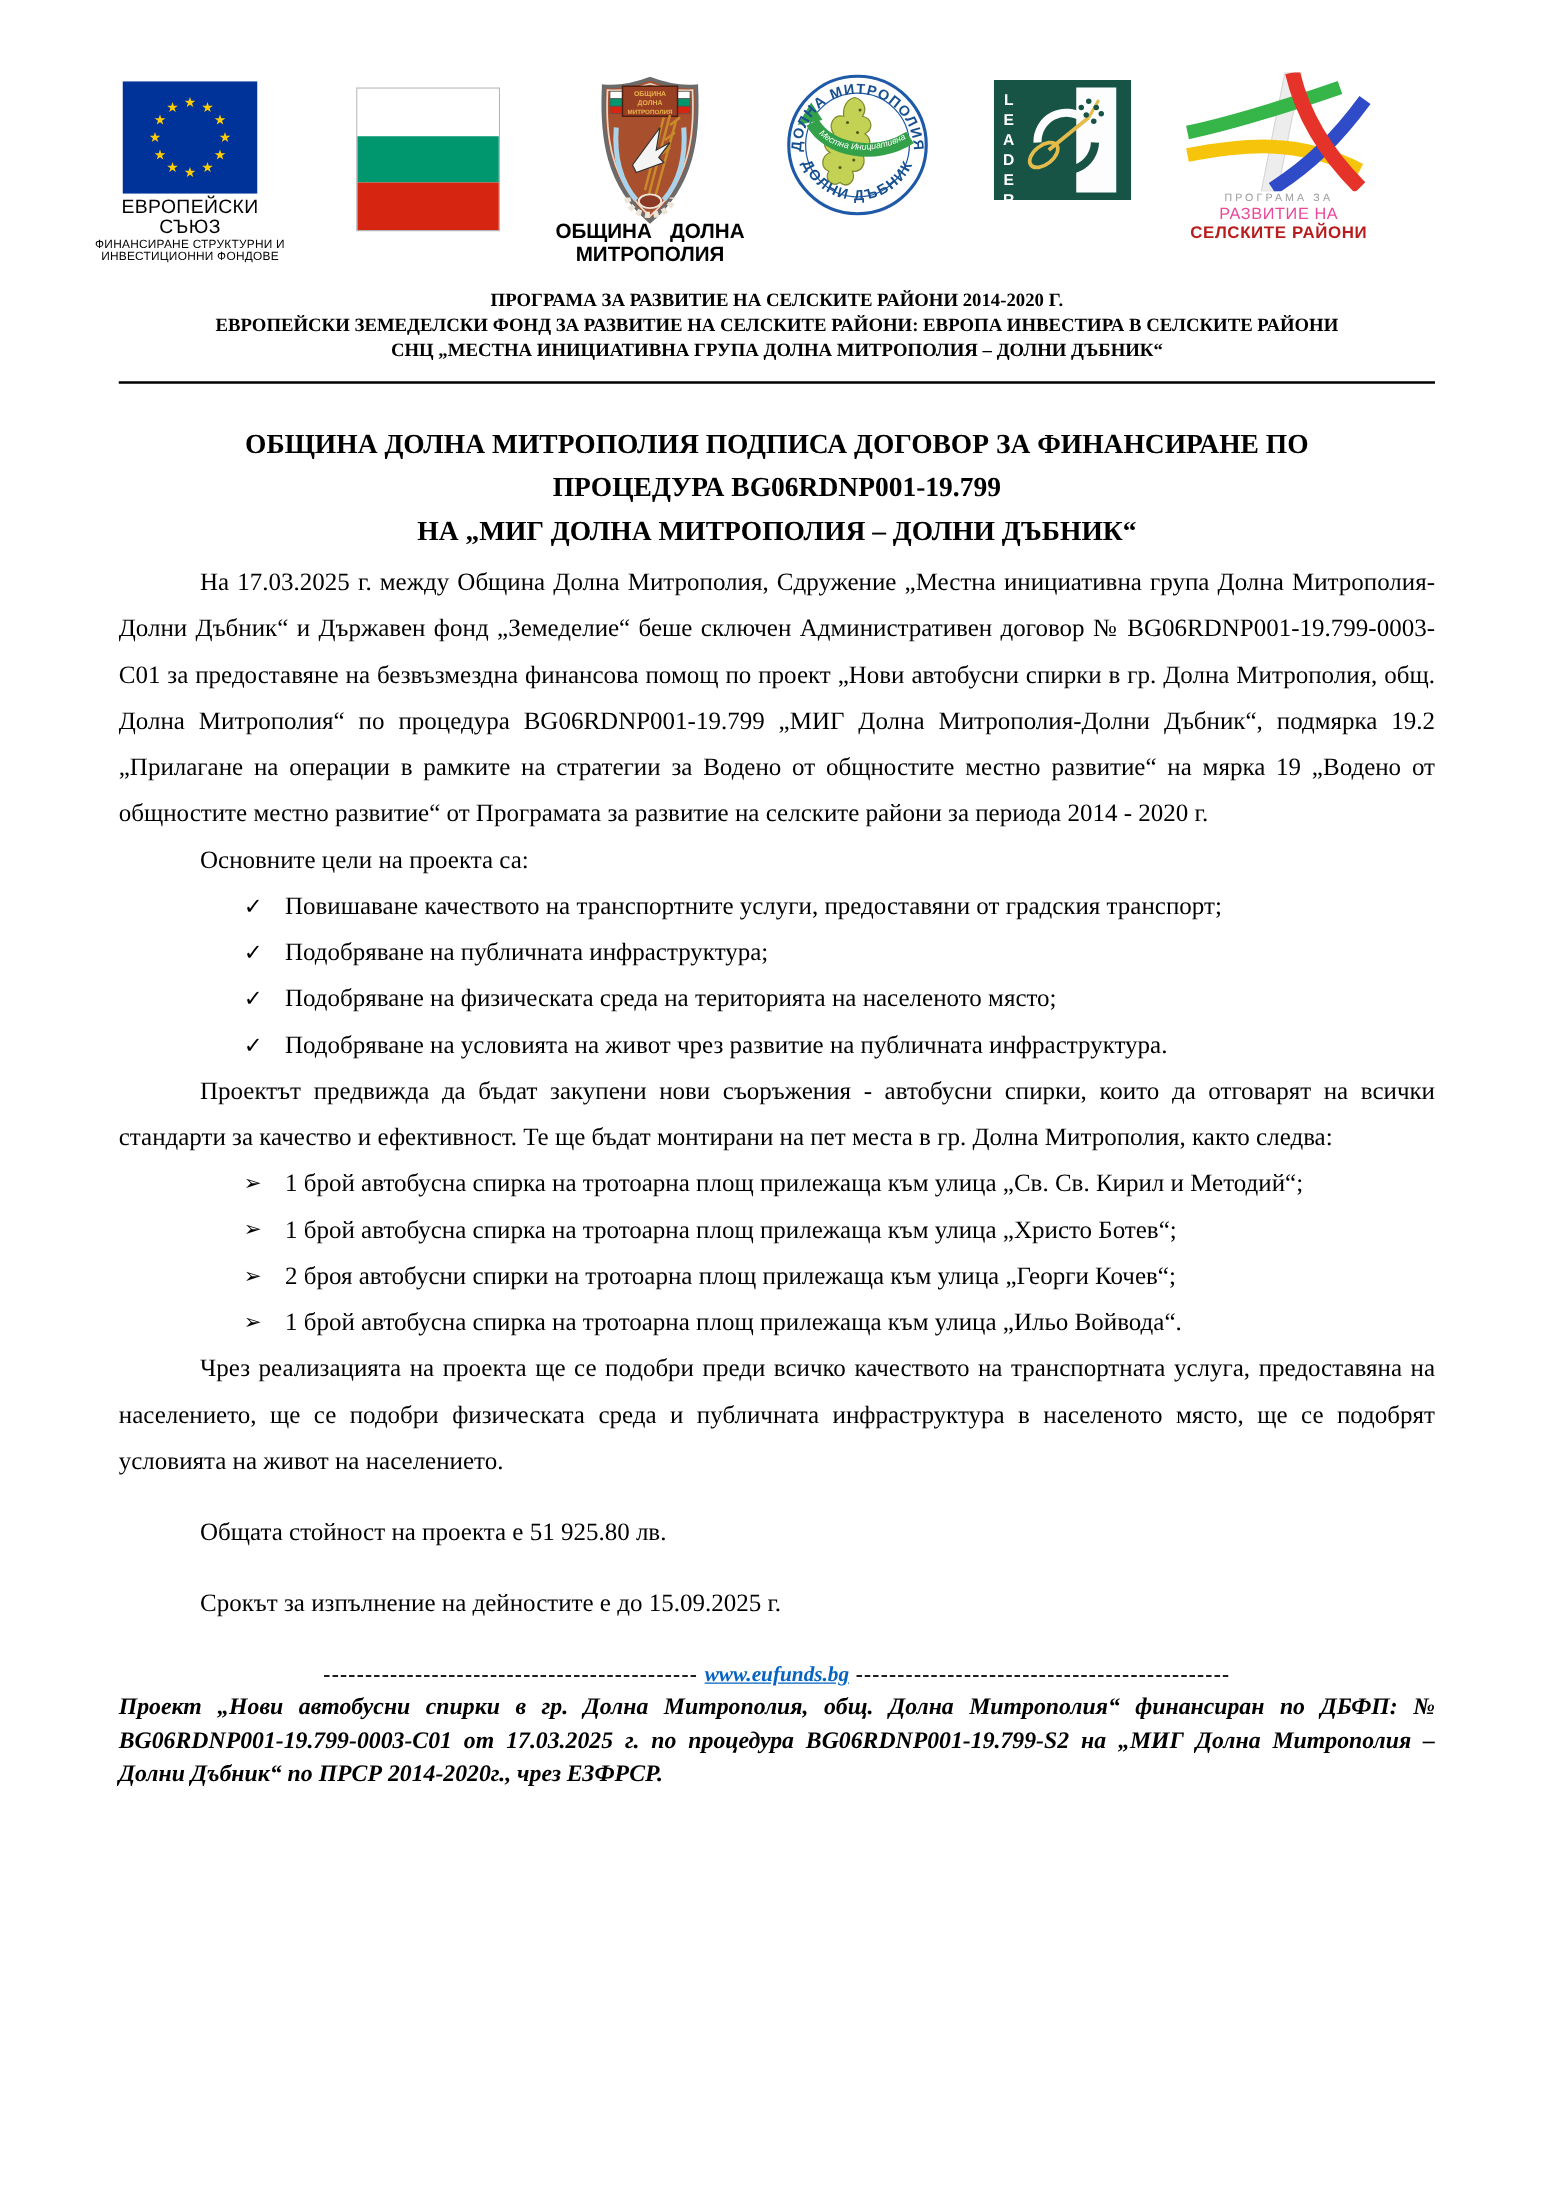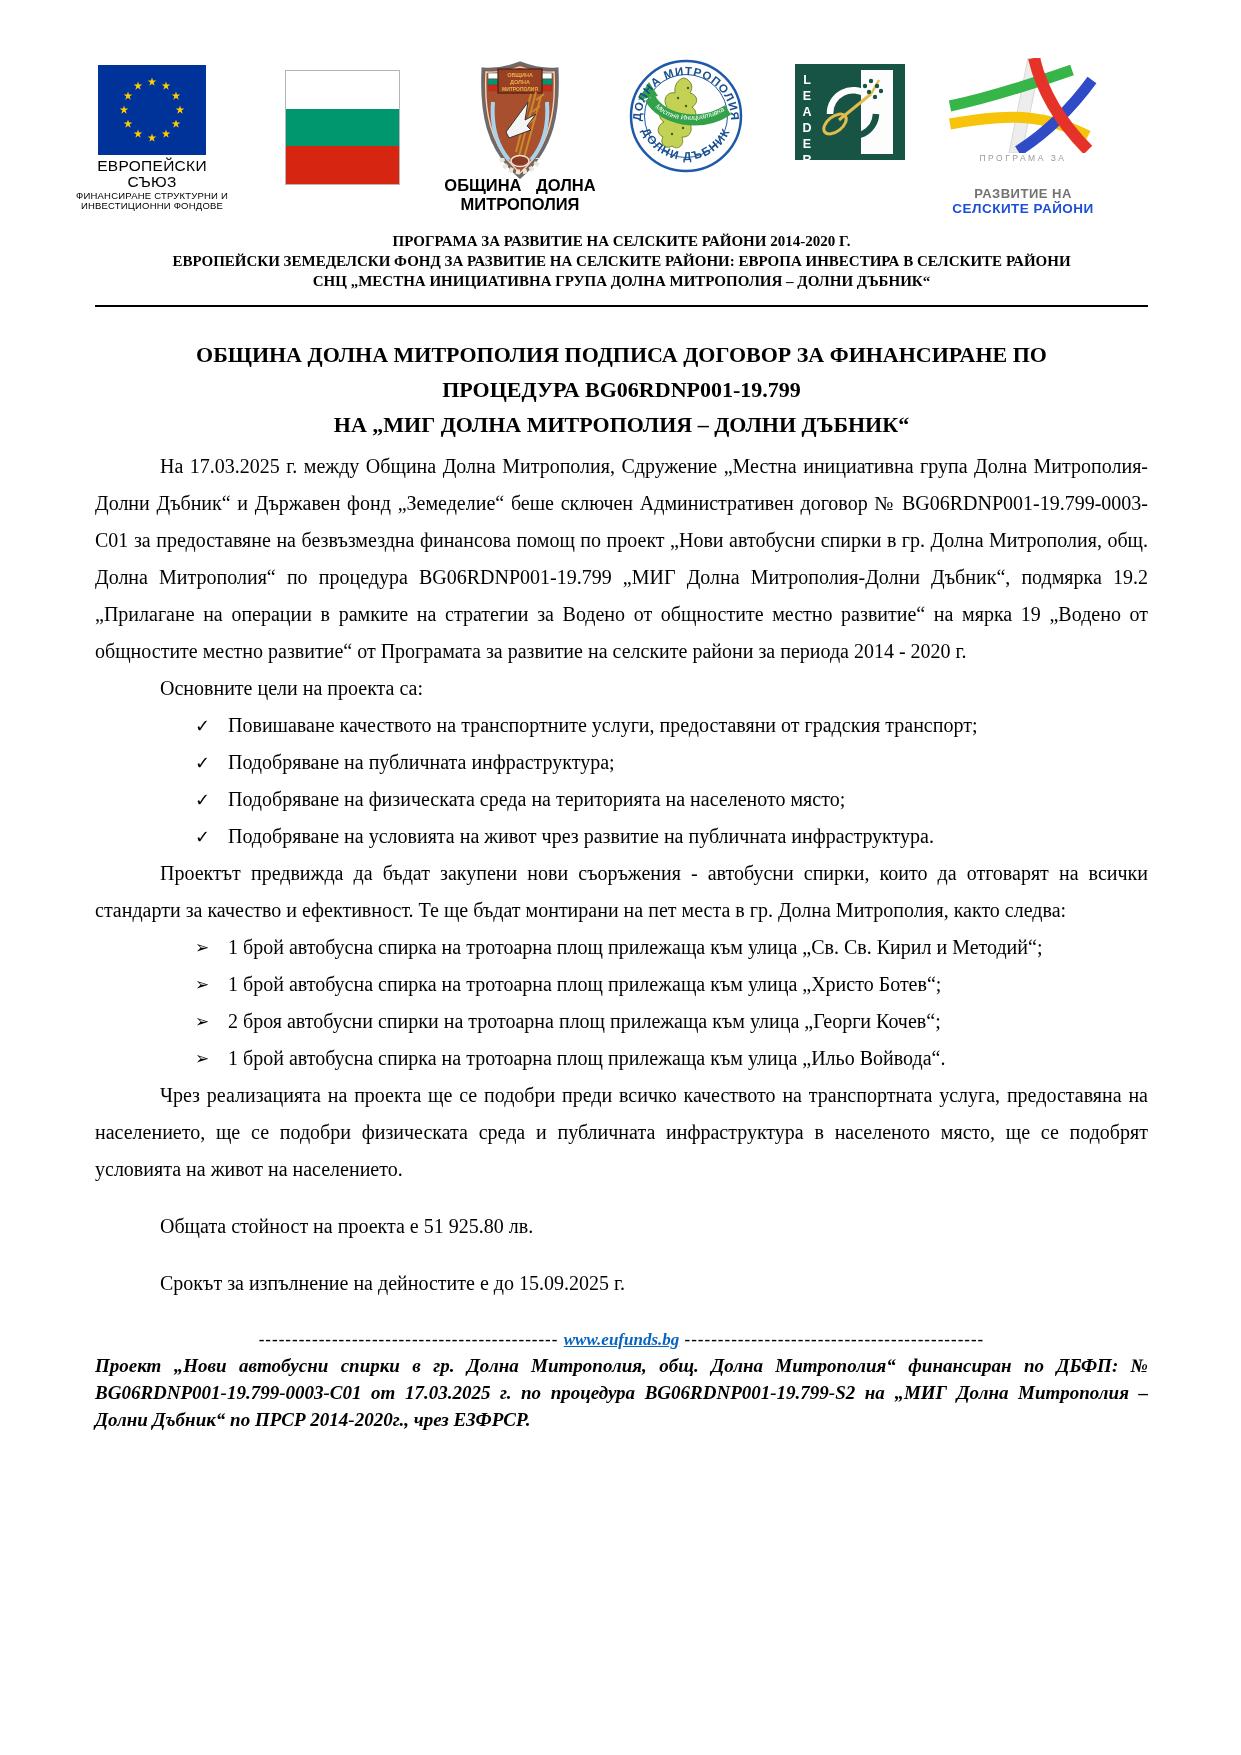--- a/index.html
+++ b/index.html
@@ -17,22 +17,22 @@
   .bg-flag div{flex:1;}
   .muni-label{position:absolute;left:380px;top:176px;width:280px;text-align:center;
               font-family:"Liberation Sans",sans-serif;font-size:16.5px;font-weight:600;word-spacing:10px;}
   .leader-wrap{position:absolute;left:795px;top:64px;width:110px;height:96px;}
   .leader-word{position:absolute;left:5px;top:9px;height:84px;color:#fff;
                font-family:"Liberation Sans",sans-serif;font-weight:bold;font-size:12.5px;
                writing-mode:vertical-rl;text-orientation:upright;letter-spacing:2px;}
   .prsr-wrap{position:absolute;left:948px;top:58px;width:150px;}
   .prsr-text{margin-top:1px;text-align:center;font-family:"Liberation Sans",sans-serif;line-height:1.12;}
   .prsr-l1{font-size:8.5px;letter-spacing:2.5px;color:#9a9a9a;}
-  .prsr-l2{font-size:13px;font-weight:bold;color:#737373;letter-spacing:.5px;margin-top:23px;}
-  .prsr-l3{font-size:13.5px;font-weight:bold;color:#1d4ed8;letter-spacing:.5px;}
+  .prsr-l2{font-size:13px;font-weight:normal;color:#ec4899;letter-spacing:.5px;}
+  .prsr-l3{font-size:13.5px;font-weight:bold;color:#b91c1c;letter-spacing:.5px;}
 
   
   .hdr{margin-top:16px;text-align:center;font-weight:bold;font-size:15px;line-height:20px;}
   .rule{margin-top:14px;border-bottom:2px solid #000;height:0;}
 
   
   .title{margin-top:30px;text-align:center;font-weight:bold;font-size:22px;line-height:35px;}
 
   
   .body{margin-top:6px;font-size:20px;line-height:37px;text-align:justify;}

